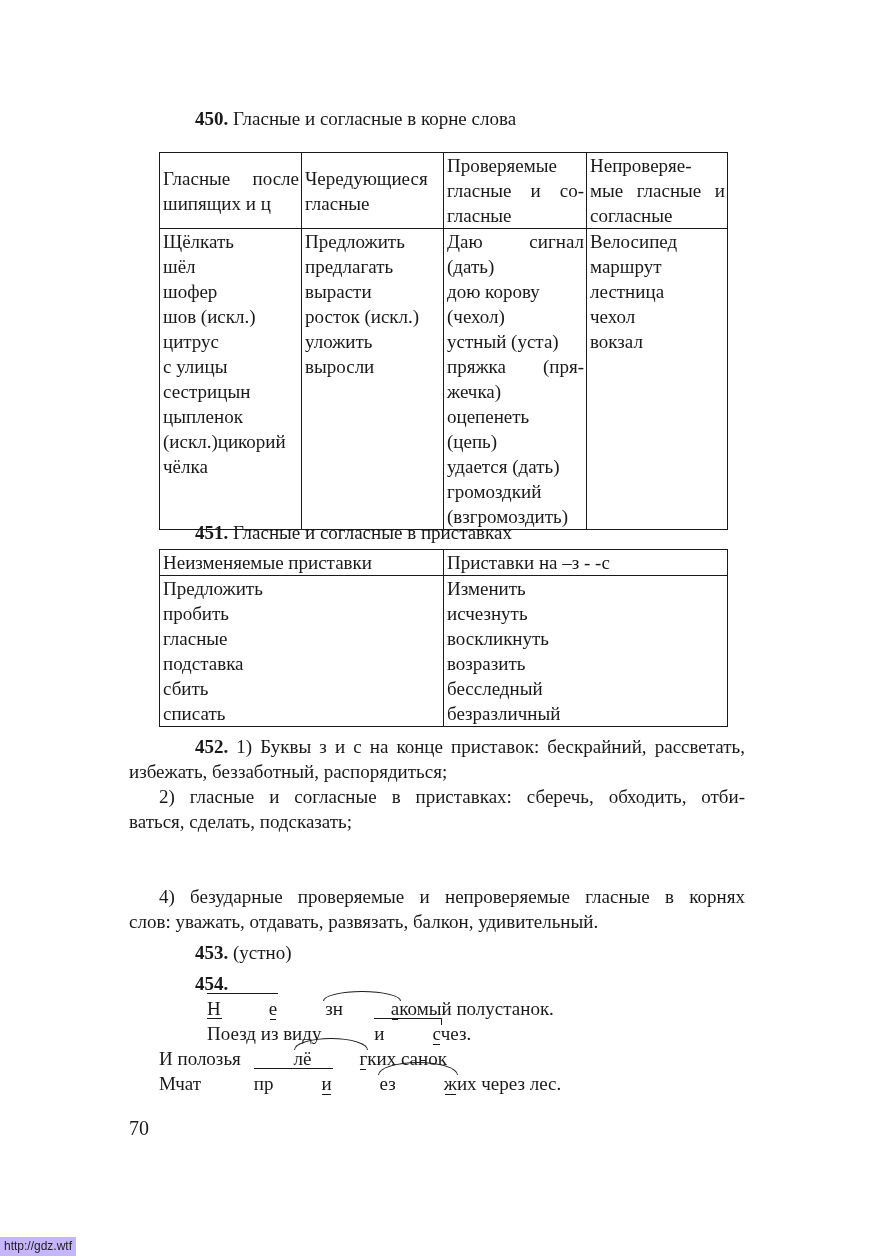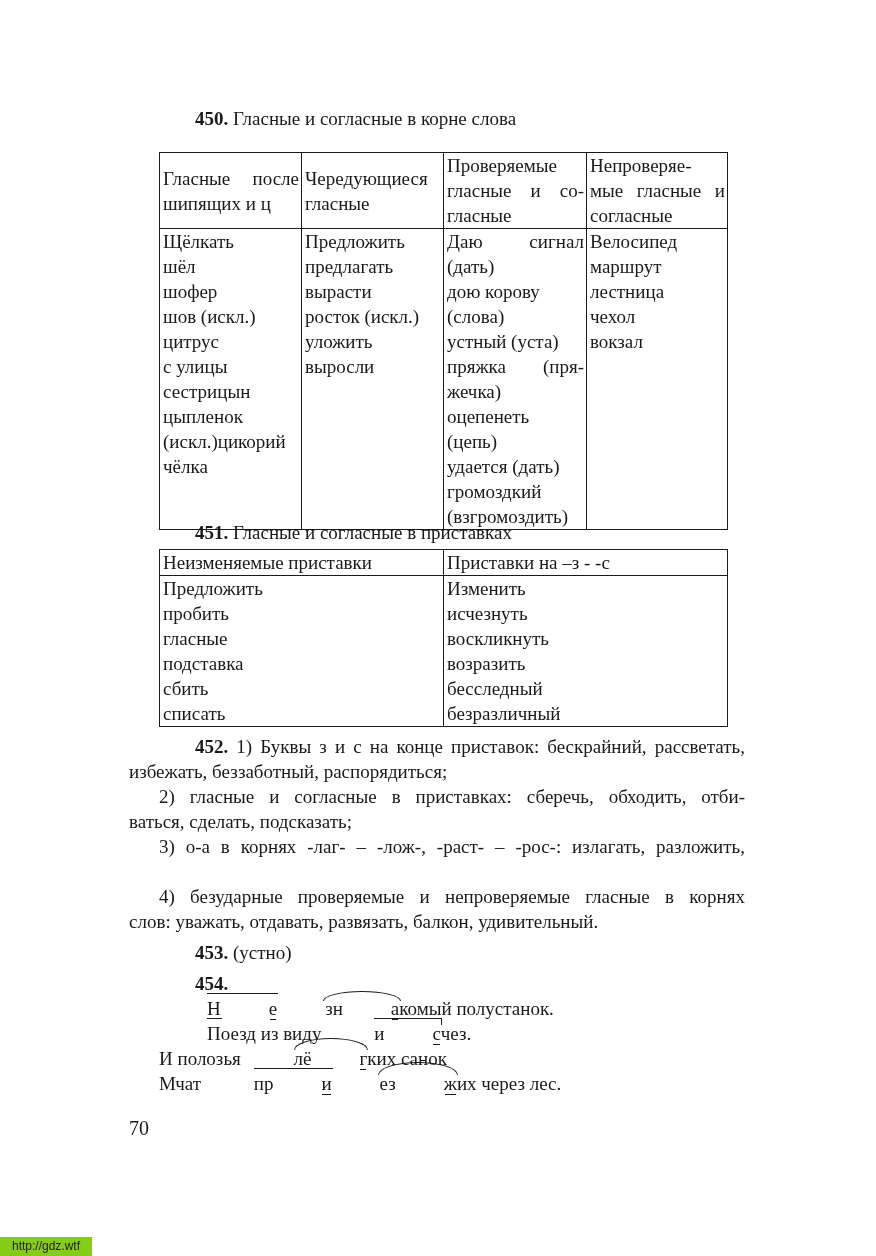--- a/index.html
+++ b/index.html
@@ -22,22 +22,22 @@
   .para { position: absolute; left: 129px; width: 616px; text-align: justify; }
   .para .ind { display: inline-block; width: 30px; }
   .jl { display: block; text-align: justify; text-align-last: justify; white-space: nowrap; }
   .poem-line { position: absolute; left: 159px; white-space: nowrap; }
   .mk { position: relative; display: inline-block; margin-left: 48px; }
   .ov::before { content: ""; position: absolute; left: 0; right: -1px; top: -3px; border-top: 1.5px solid #1a1a1a; }
   .ov-hook::after { content: ""; position: absolute; right: -1px; top: -3px; height: 7px; border-right: 1.5px solid #1a1a1a; }
   .ul::after { content: ""; position: absolute; left: 1px; right: 1px; bottom: 1px; border-bottom: 1.5px solid #1a1a1a; }
   .arc { position: absolute; border: 1.5px solid #1a1a1a; border-bottom: none; border-radius: 50% 50% 0 0 / 100% 100% 0 0; height: 9px; top: -5px; }
   .wm {
-    position: absolute; left: 0; top: 1237px; height: 20px; padding: 0 12px;
-    background: #84cc16; font-family: "Liberation Sans", "DejaVu Sans", sans-serif;
+    position: absolute; left: 0; top: 1237px; height: 20px; padding: 0 4px;
+    background: #c4b5fd; font-family: "Liberation Sans", "DejaVu Sans", sans-serif;
     font-size: 12px; line-height: 19px; color: #222;
   }
 </style>
 </head>
 <body>
 
 <div class="abs task-title" style="top:106px;">
   <span class="b">450.</span>
   <span>Гласные и согласные в корне слова</span>
 </div>
@@ -88,21 +88,21 @@
       <span class="line">предлагать</span>
       <span class="line">вырасти</span>
       <span class="line">росток (искл.)</span>
       <span class="line">уложить</span>
       <span class="line">выросли</span>
     </td>
     <td>
       <span class="jl">Даю сигнал</span>
       <span class="line">(дать)</span>
       <span class="line">дою корову</span>
-      <span class="line">(слова)</span>
+      <span class="line">(чехол)</span>
       <span class="line">устный (уста)</span>
       <span class="jl">пряжка (пря-</span>
       <span class="line">жечка)</span>
       <span class="line">оцепенеть</span>
       <span class="line">(цепь)</span>
       <span class="line">удается (дать)</span>
       <span class="line">громоздкий</span>
       <span class="line">(взгромоздить)</span>
     </td>
     <td>
@@ -154,21 +154,20 @@
 
 <div class="para" style="top:734px;">
   <span class="jl"><span class="ind"></span><span class="b">452.</span> <span>1) Буквы з и с на конце приставок: бескрайний, рассветать,</span></span>
   <span class="line">избежать, беззаботный, распорядиться;</span>
 </div>
 <div class="para" style="top:784px;">
   <span class="jl"><span class="ind"></span><span>2) гласные и согласные в приставках: сберечь, обходить, отби-</span></span>
   <span class="line">ваться, сделать, подсказать;</span>
 </div>
 <div class="para" style="top:834px;">
-  <span class="jl"><span class="ind"></span><span>3) о-а в корнях -лаг- – -лож-, -раст- – -рос-: излагать, разложить,</span></span>
 </div>
 <div class="para" style="top:884px;">
   <span class="jl"><span class="ind"></span><span>4) безударные проверяемые и непроверяемые гласные в корнях</span></span>
   <span class="line">слов: уважать, отдавать, развязать, балкон, удивительный.</span>
 </div>
 
 <div class="abs task-title" style="top:940px;">
   <span class="b">453.</span>
   <span>(устно)</span>
 </div>

